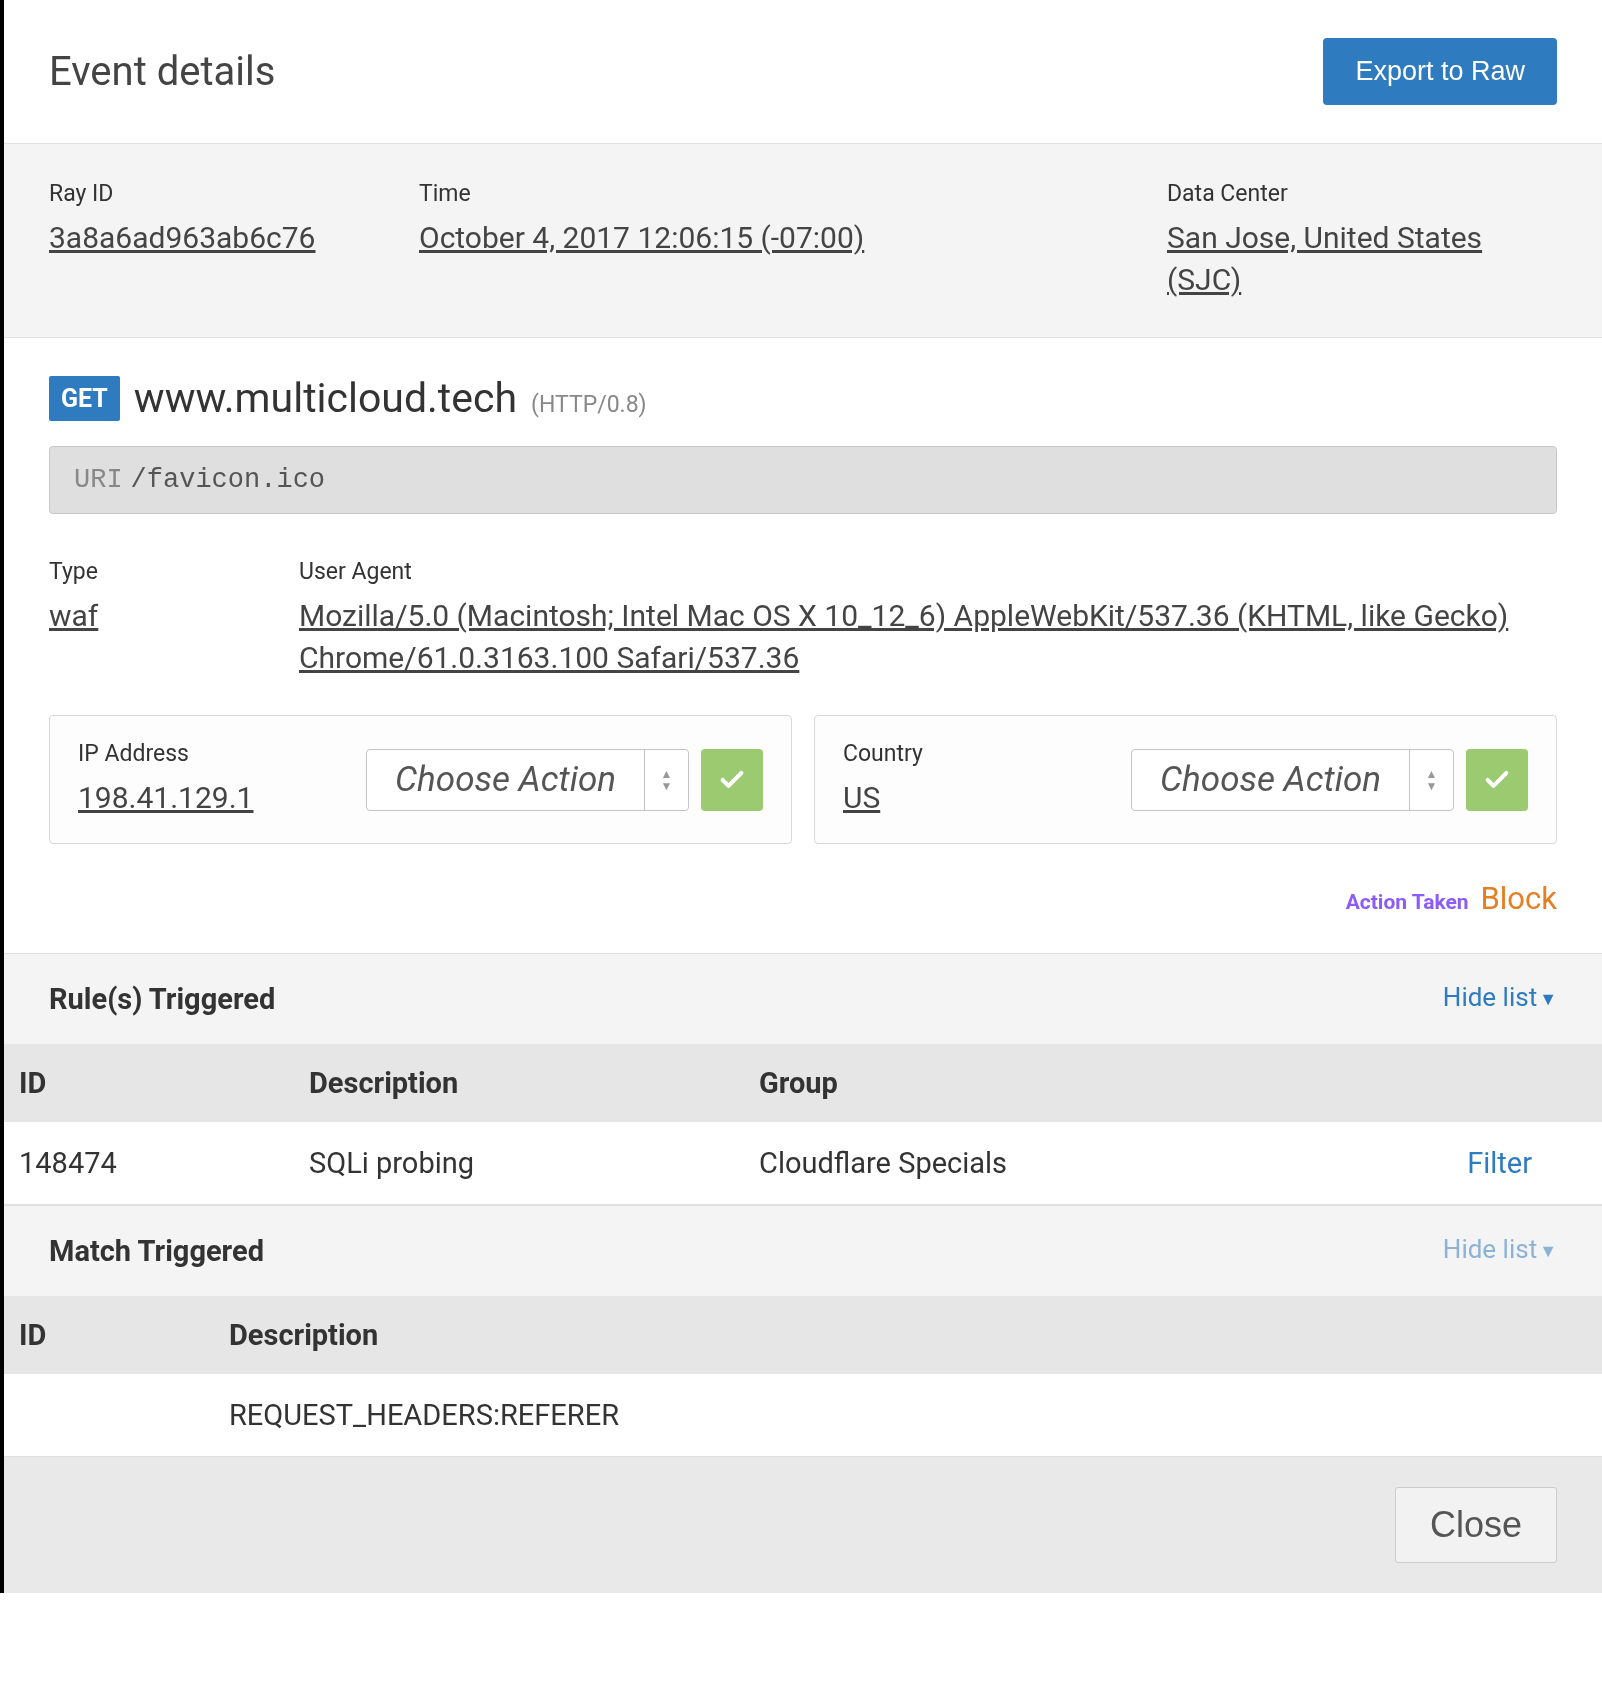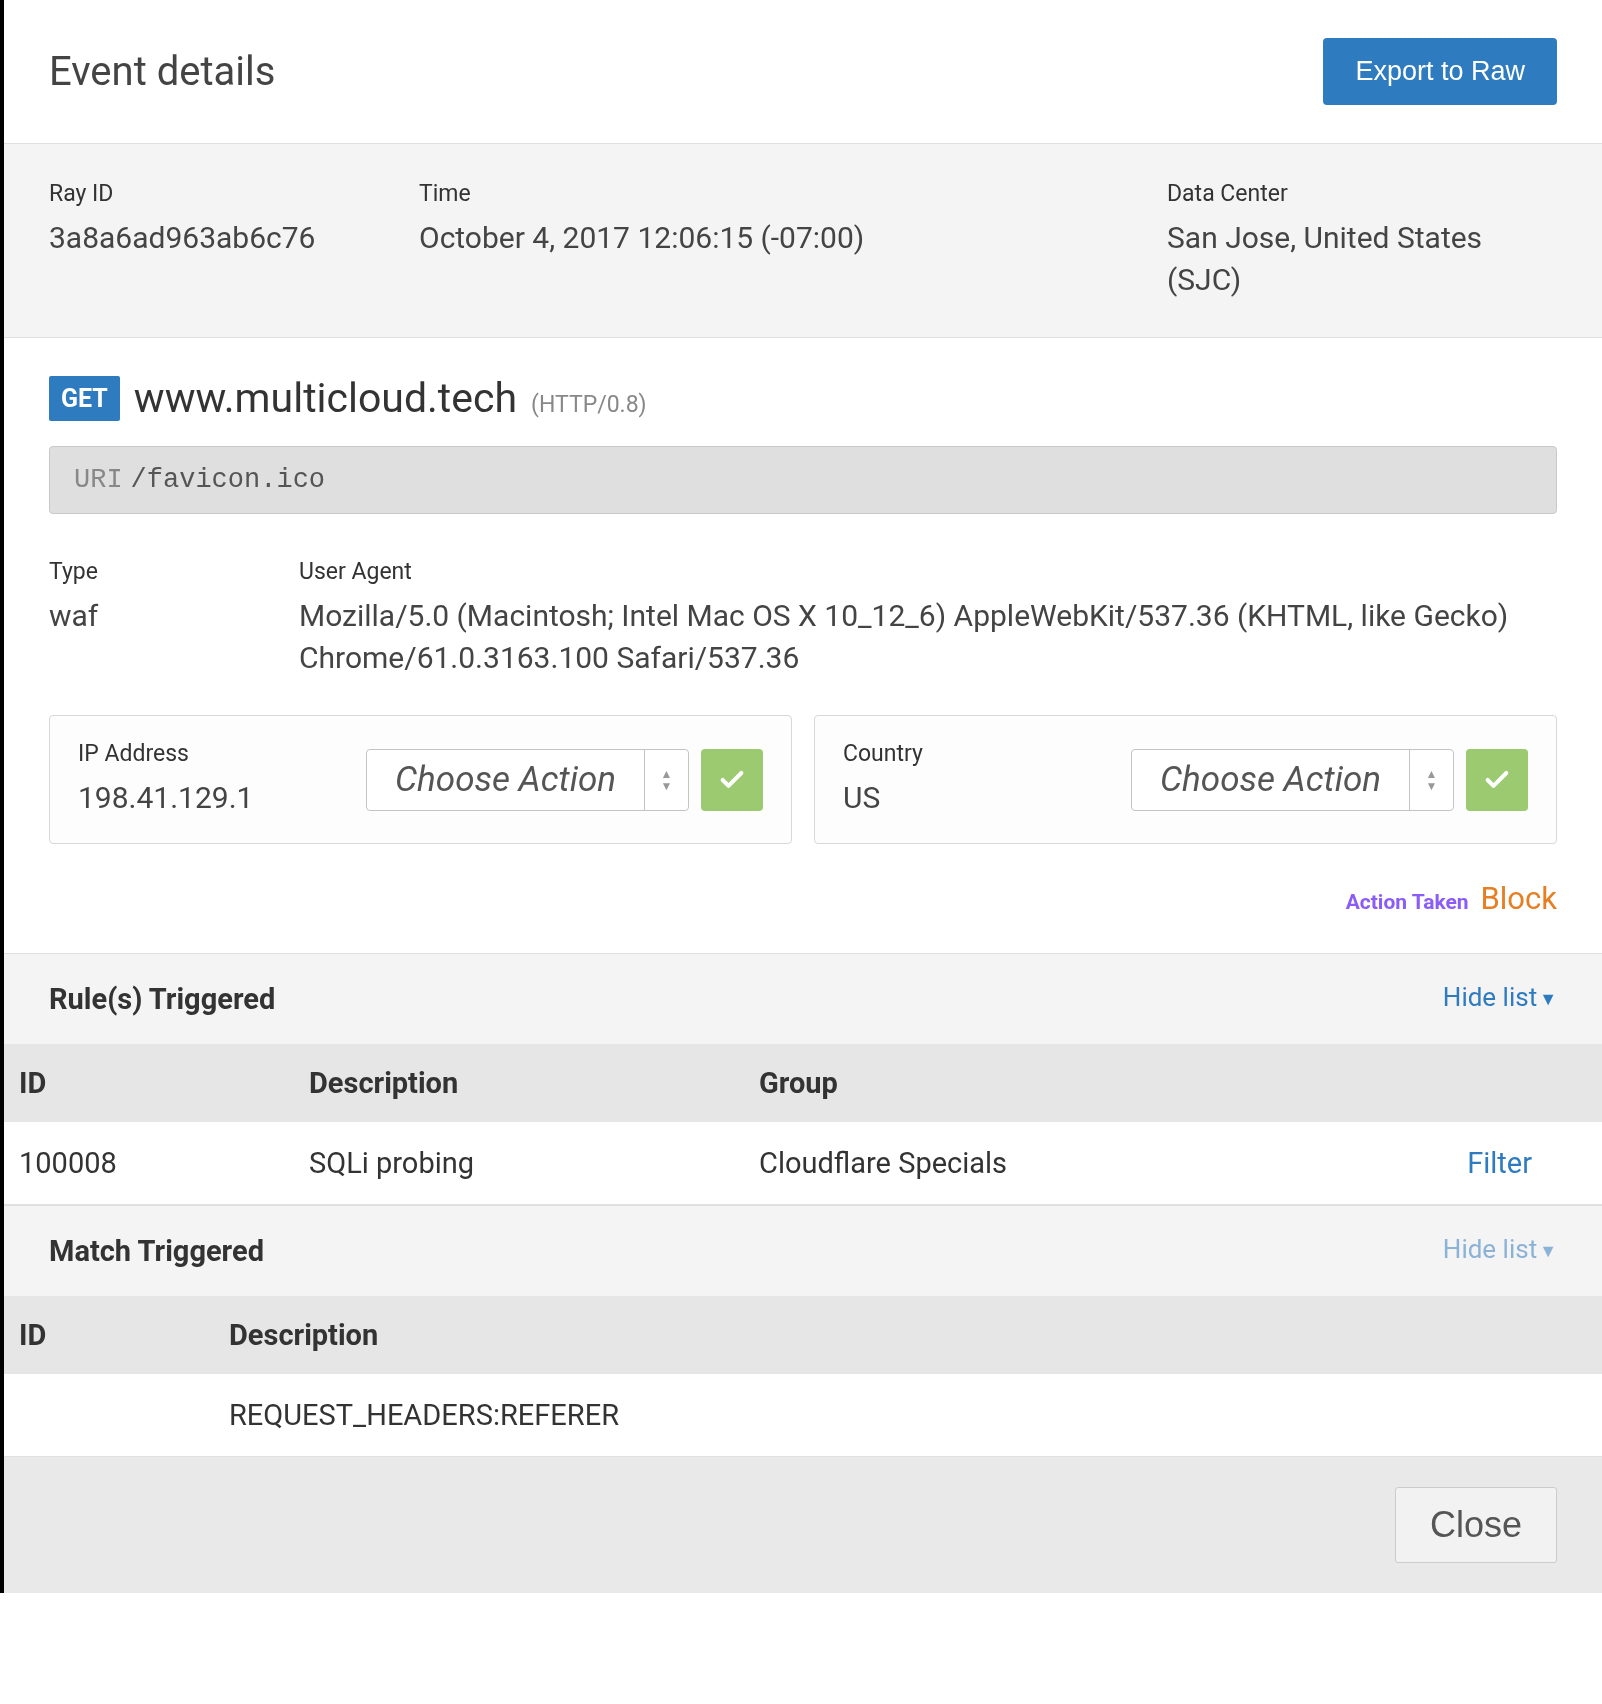--- a/index.html
+++ b/index.html
@@ -48,20 +48,21 @@
 .label-bold {
   font-size: 23px;
   font-weight: 400;
   color: #333;
   margin-bottom: 10px;
 }
 .value-text {
   font-size: 30px;
   color: #444;
   line-height: 1.4;
+  text-decoration: underline;
 }
 .request-block {
   padding: 36px 45px 0 45px;
 }
 .request-line {
   display: flex;
   align-items: baseline;
   gap: 14px;
   margin-bottom: 24px;
 }
@@ -331,21 +332,21 @@
       <span>Hide list</span><span class="triangle">▼</span>
     </span>
   </div>
   <div class="table-header-row">
     <div class="th col-id">ID</div>
     <div class="th col-desc">Description</div>
     <div class="th col-group">Group</div>
     <div class="th col-filter"></div>
   </div>
   <div class="table-data-row">
-    <div class="td col-id">100008</div>
+    <div class="td col-id">148474</div>
     <div class="td col-desc">SQLi probing</div>
     <div class="td col-group">Cloudflare Specials</div>
     <div class="td col-filter"><span class="filter-link">Filter</span></div>
   </div>
 
   <div class="subsection-header">
     <span class="subsection-title">Match Triggered</span>
     <span class="hide-list dim">
       <span>Hide list</span><span class="triangle">▼</span>
     </span>

